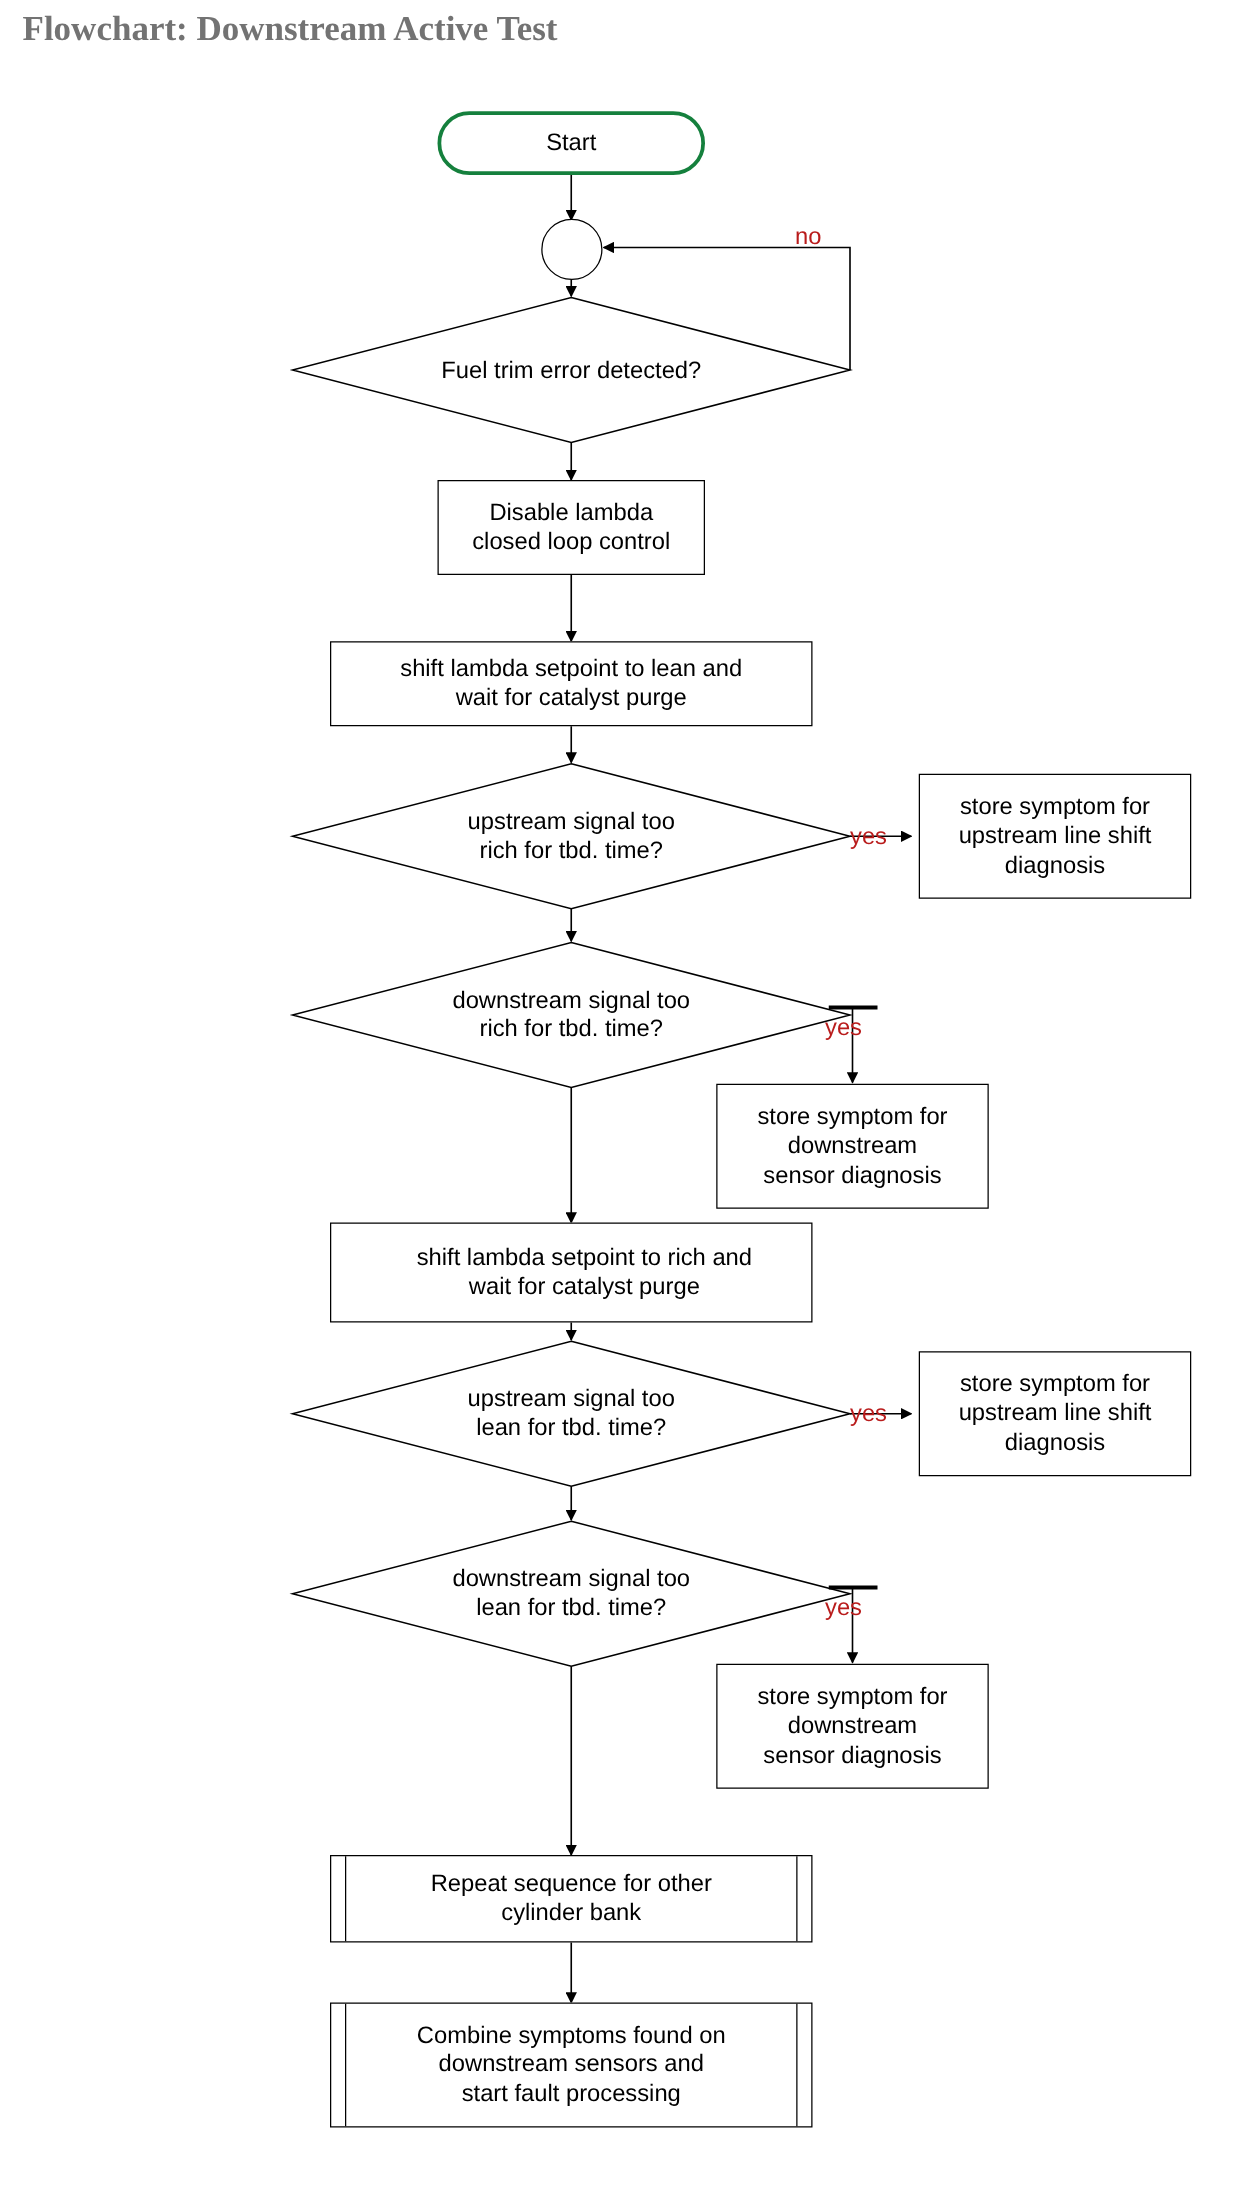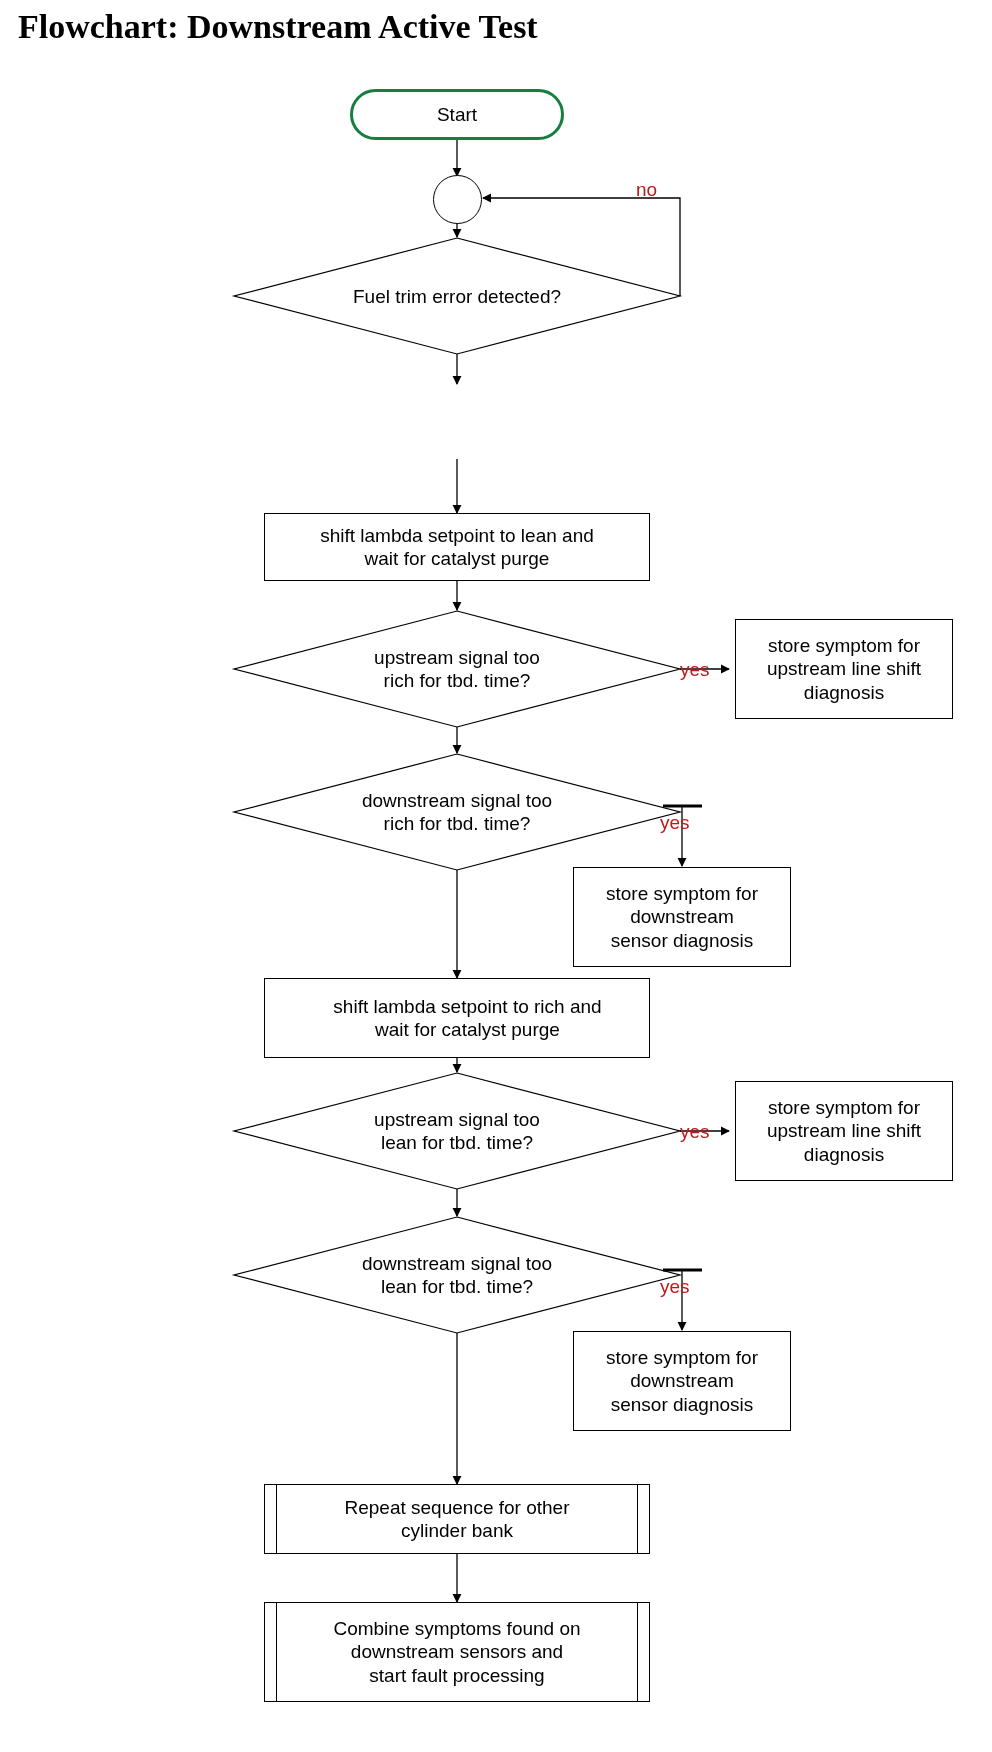--- a/index.html
+++ b/index.html
@@ -18,24 +18,24 @@
     height: 1752px;
     background: #ffffff;
     overflow: hidden;
   }
   #title {
     position: absolute;
     left: 18px;
     top: 8px;
     font-family: "Liberation Serif", serif;
     font-weight: bold;
-    font-size: 34px;
+    font-size: 28px;
     letter-spacing: 0px;
     white-space: nowrap;
-    color: #000000;
+    color: #737373;
   }
   
   #svg-layer {
     position: absolute;
     left: 0; top: 0;
     width: 992px;
     height: 1752px;
   }
   .node {
     position: absolute;
@@ -159,20 +159,24 @@
   </div>
 
   <div class="junction" style="left:433px; top:175px; width:47px; height:47px;"></div>
 
   <div class="node decision" style="left:280px; top:278px; width:354px; height:38px;">
     <span>Fuel trim error detected?</span>
   </div>
 
   <div class="edge-label" style="left:636px; top:180px;">no</div>
 
+  <div class="node proc" style="left:350px; top:384px; width:214px; height:76px;">
+    <span>Disable lambda
+closed loop control</span>
+  </div>
 
   <div class="node proc" style="left:264px; top:513px; width:386px; height:68px;">
     <span>shift lambda setpoint to lean and
 wait for catalyst purge</span>
   </div>
 
   <div class="node decision" style="left:290px; top:640px; width:334px; height:58px;">
     <span>upstream signal too
 rich for tbd. time?</span>
   </div>

